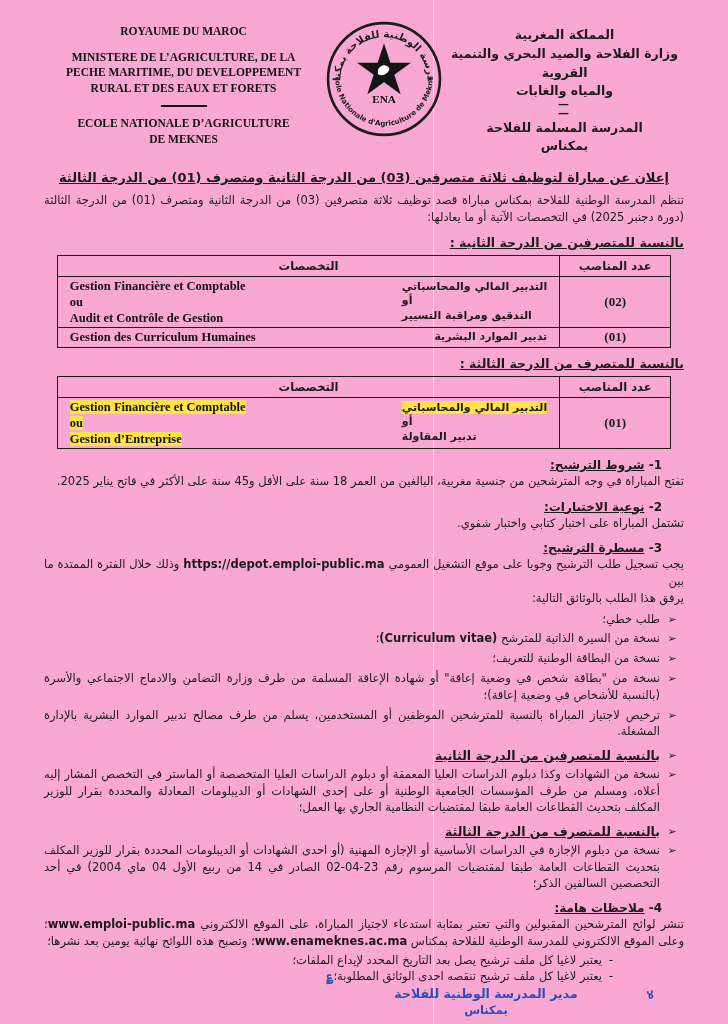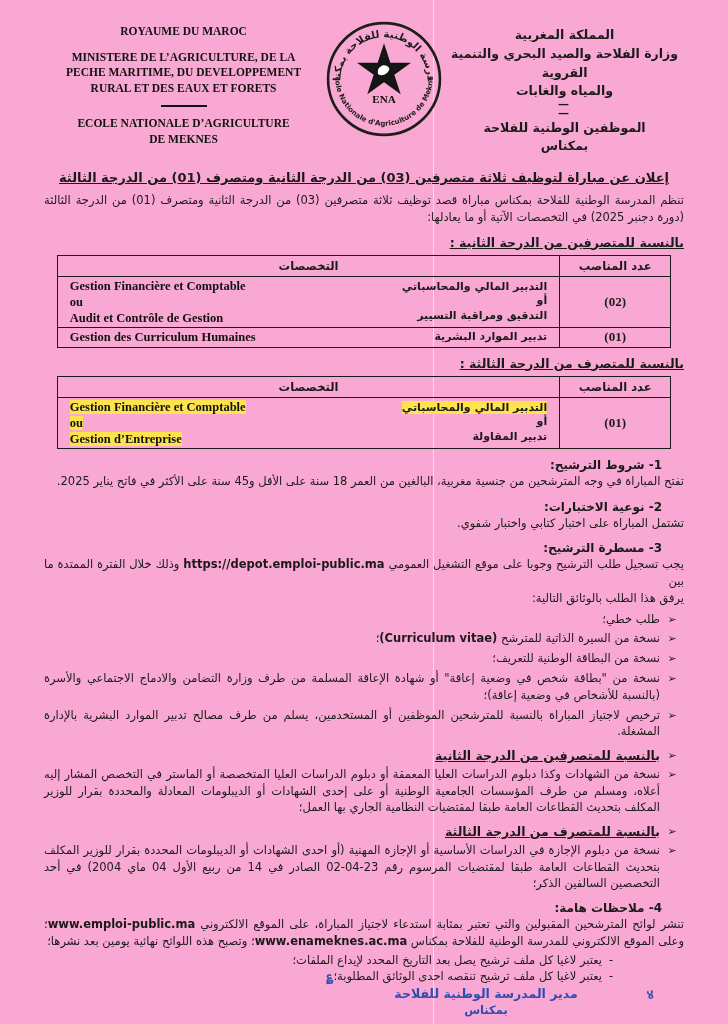--- a/index.html
+++ b/index.html
@@ -19,37 +19,37 @@
   .sep-line{width:46px;border-top:2px solid #111;margin:9px auto 9px auto;}
   .hdr-logo{width:122px;flex:0 0 auto;margin-top:4px;}
   .hdr-ar{width:250px;text-align:center;direction:rtl;font-weight:bold;font-size:12.5px;line-height:1.5;padding-top:12px;}
   .hdr-ar .sep-ar{letter-spacing:2px;font-weight:bold;line-height:.8;font-size:11px;}
 
   
   .doc-title{margin-top:10px;text-align:center;font-size:13px;font-weight:bold;
              text-decoration:underline;white-space:nowrap;}
   .body{font-size:11.5px;line-height:1.5;text-align:justify;margin:7px 0 0 0;}
   .sec-head{margin:9px 0 0 0;font-size:12px;font-weight:bold;padding-right:22px;}
-  .sec-head .t{}
+  .sec-head .t{text-decoration:underline;}
   .list-head{margin-top:8px;font-size:12.5px;font-weight:bold;}
   .list-head .t{text-decoration:underline;}
   .bold{font-weight:bold;}
   .ltr{direction:ltr;unicode-bidi:isolate;}
   .hl{background:#ffe34d;}
 
   
   table.spec{width:96%;margin:5px auto 0 auto;border-collapse:collapse;}
   table.spec th,table.spec td{border:1.4px solid #1a1a1a;padding:1px 12px;}
   table.spec th{font-size:11.5px;font-weight:bold;height:18px;}
   td.posts{width:86px;text-align:center;font-family:"Liberation Serif","DejaVu Serif",serif;
            font-weight:bold;font-size:13px;}
   .cell-flex{display:flex;direction:ltr;justify-content:space-between;align-items:center;}
   .cell-fr{text-align:left;font-family:"Liberation Serif","DejaVu Serif",serif;
            font-weight:bold;font-size:12.5px;line-height:1.3;color:#111;}
-  .cell-ar{text-align:right;direction:rtl;font-weight:bold;font-size:11px;line-height:1.35;}
+  .cell-ar{text-align:left;direction:rtl;font-weight:bold;font-size:11px;line-height:1.35;}
 
   
   .bullet{display:flex;direction:rtl;margin-top:3px;font-size:11.5px;line-height:1.45;}
   .chev{flex:0 0 24px;text-align:center;font-size:11px;padding-top:1px;}
   .btxt{flex:1;text-align:justify;}
   .sub-bullet-head{display:flex;direction:rtl;margin-top:8px;font-size:12.5px;font-weight:bold;}
   .sub-bullet-head .btxt{text-decoration:underline;text-align:right;}
   .dash-item{display:flex;direction:rtl;margin-top:2px;font-size:11.5px;padding-right:64px;}
   .dash-item .d{flex:0 0 18px;text-align:center;}
 
@@ -95,21 +95,21 @@
         </svg>
       </div>
 
       <div class="hdr-ar">
         <div>المملكة المغربية</div>
         <div>وزارة الفلاحة والصيد البحري والتنمية القروية</div>
         <div>والمياه والغابات</div>
         <div class="sep-ar">
           <span>—</span><br><span>—</span>
         </div>
-        <div>الموظفين الوطنية للفلاحة</div>
+        <div>المدرسة المسلمة للفلاحة</div>
         <div>بمكناس</div>
       </div>
     </div>
 
     <div class="doc-title">إعلان عن مباراة لتوظيف ثلاثة متصرفين (03) من الدرجة الثانية ومتصرف (01) من الدرجة الثالثة</div>
     <p class="body">تنظم المدرسة الوطنية للفلاحة بمكناس مباراة قصد توظيف ثلاثة متصرفين (03) من الدرجة الثانية ومتصرف (01) من الدرجة الثالثة (دورة دجنبر 2025) في التخصصات الآتية أو ما يعادلها:</p>
 
     <div class="list-head">
       <span class="t">بالنسبة للمتصرفين من الدرجة الثانية :</span>
     </div>

